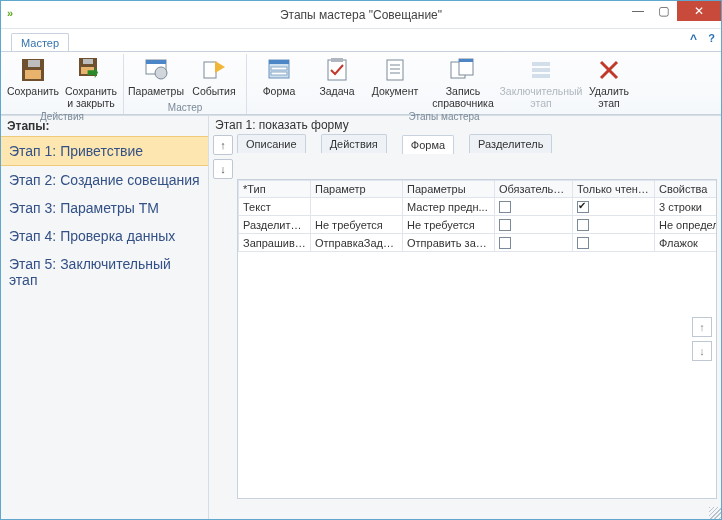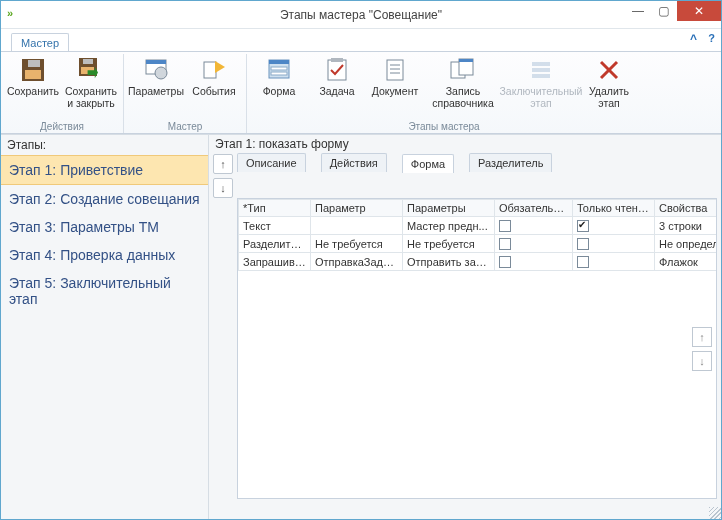--- a/index.html
+++ b/index.html
@@ -11,34 +11,34 @@
   .titlebar .title { position:absolute; left:0; right:0; text-align:center; font-size:12px; color:#444; }
   .winbtns { position:absolute; right:0; top:0; display:flex; height:20px;}
   .winbtn { width:26px; height:20px; display:flex; align-items:center; justify-content:center; font-size:12px; color:#555;}
   .winbtn.close { background:#c84a3b; color:#fff; width:44px; }
   
   .ribbon-tabs { height:22px; background:#fff; display:flex; align-items:flex-end; position:relative; padding-left:10px;}
   .ribbon-tab { padding:3px 9px 2px; border:1px solid #c8d2de; border-bottom:none; background:#fff; font-size:11px; color:#3473ab; margin-right:3px; border-radius:2px 2px 0 0;}
   .ribbon-help { position:absolute; right:24px; top:3px; color:#2a70b8; font-weight:bold; font-size:12px;}
   .ribbon-help2 { position:absolute; right:6px; top:3px; color:#2a70b8; font-weight:bold; font-size:11px;}
   
-  .ribbon { height:83px; background:linear-gradient(#fdfdfe,#f5f8fb); border:1px solid #c8d2de; border-left:none; border-right:none; display:flex; align-items:stretch; padding:2px 0 0 0;}
+  .ribbon { height:64px; background:linear-gradient(#fdfdfe,#f5f8fb); border:1px solid #c8d2de; border-left:none; border-right:none; display:flex; align-items:stretch; padding:2px 0 0 0;}
   .rgroup { display:flex; flex-direction:column; align-items:center; padding:0 4px; border-right:1px solid #d9e0e8; position:relative;}
   .rgroup:last-child{border-right:none;}
   .rgroup-items { flex:1; display:flex; gap:2px; align-items:flex-start;}
   .rgroup-label { font-size:10px; color:#7a8a99; padding-bottom:1px;}
   .ritem { display:flex; flex-direction:column; align-items:center; justify-content:flex-start; width:56px; padding:2px 0;}
   .ritem.wide { width:76px;}
   .ritem .ic { width:28px; height:28px; margin-bottom:1px; display:flex; align-items:center; justify-content:center;}
   .ritem span.lbl { font-size:10.5px; line-height:12px; color:#333; text-align:center; white-space:pre-line;}
   .ritem.disabled span.lbl { color:#b0b7bf; }
   
   .content { flex:1; display:flex; min-height:0; background:#f4f6f8; border-top:1px solid #d6dde4;}
   .steps { width:208px; background:#f4f6f8; border-right:1px solid #d6dde4; display:flex; flex-direction:column;}
-  .steps-header { padding:3px 6px; font-size:12px; font-weight:normal; color:#333;}
+  .steps-header { padding:3px 6px; font-size:12px; font-weight:bold; color:#333;}
   .step { padding:6px 8px; font-size:14px; color:#335186; cursor:pointer;}
   .step.sel { background:#fde6b0; border-top:1px solid #f0c97a; border-bottom:1px solid #f0c97a;}
   
   .rightpane { flex:1; display:flex; flex-direction:column; min-width:0;}
   .rp-title { padding:2px 6px 1px; font-size:12px; font-weight:normal; color:#333; background:#f4f6f8;}
   .rp-row { display:flex; align-items:stretch; padding-left:4px; background:#f4f6f8;}
   .arrows { display:flex; flex-direction:column; gap:4px; padding:2px 2px 0 0;}
   .arrows .ab { width:20px; height:20px; border:1px solid #bfc8d2; background:#fff; display:flex; align-items:center; justify-content:center; color:#555; border-radius:2px;}
   .subtabs { display:flex; gap:16px; margin-left:2px; height:20px; align-items:flex-end;}
   .subtab { padding:3px 8px; font-size:11px; color:#333; background:#eef2f6; border:1px solid #c8d2de; border-bottom:none; border-radius:2px 2px 0 0;margin-right:-1px;}

